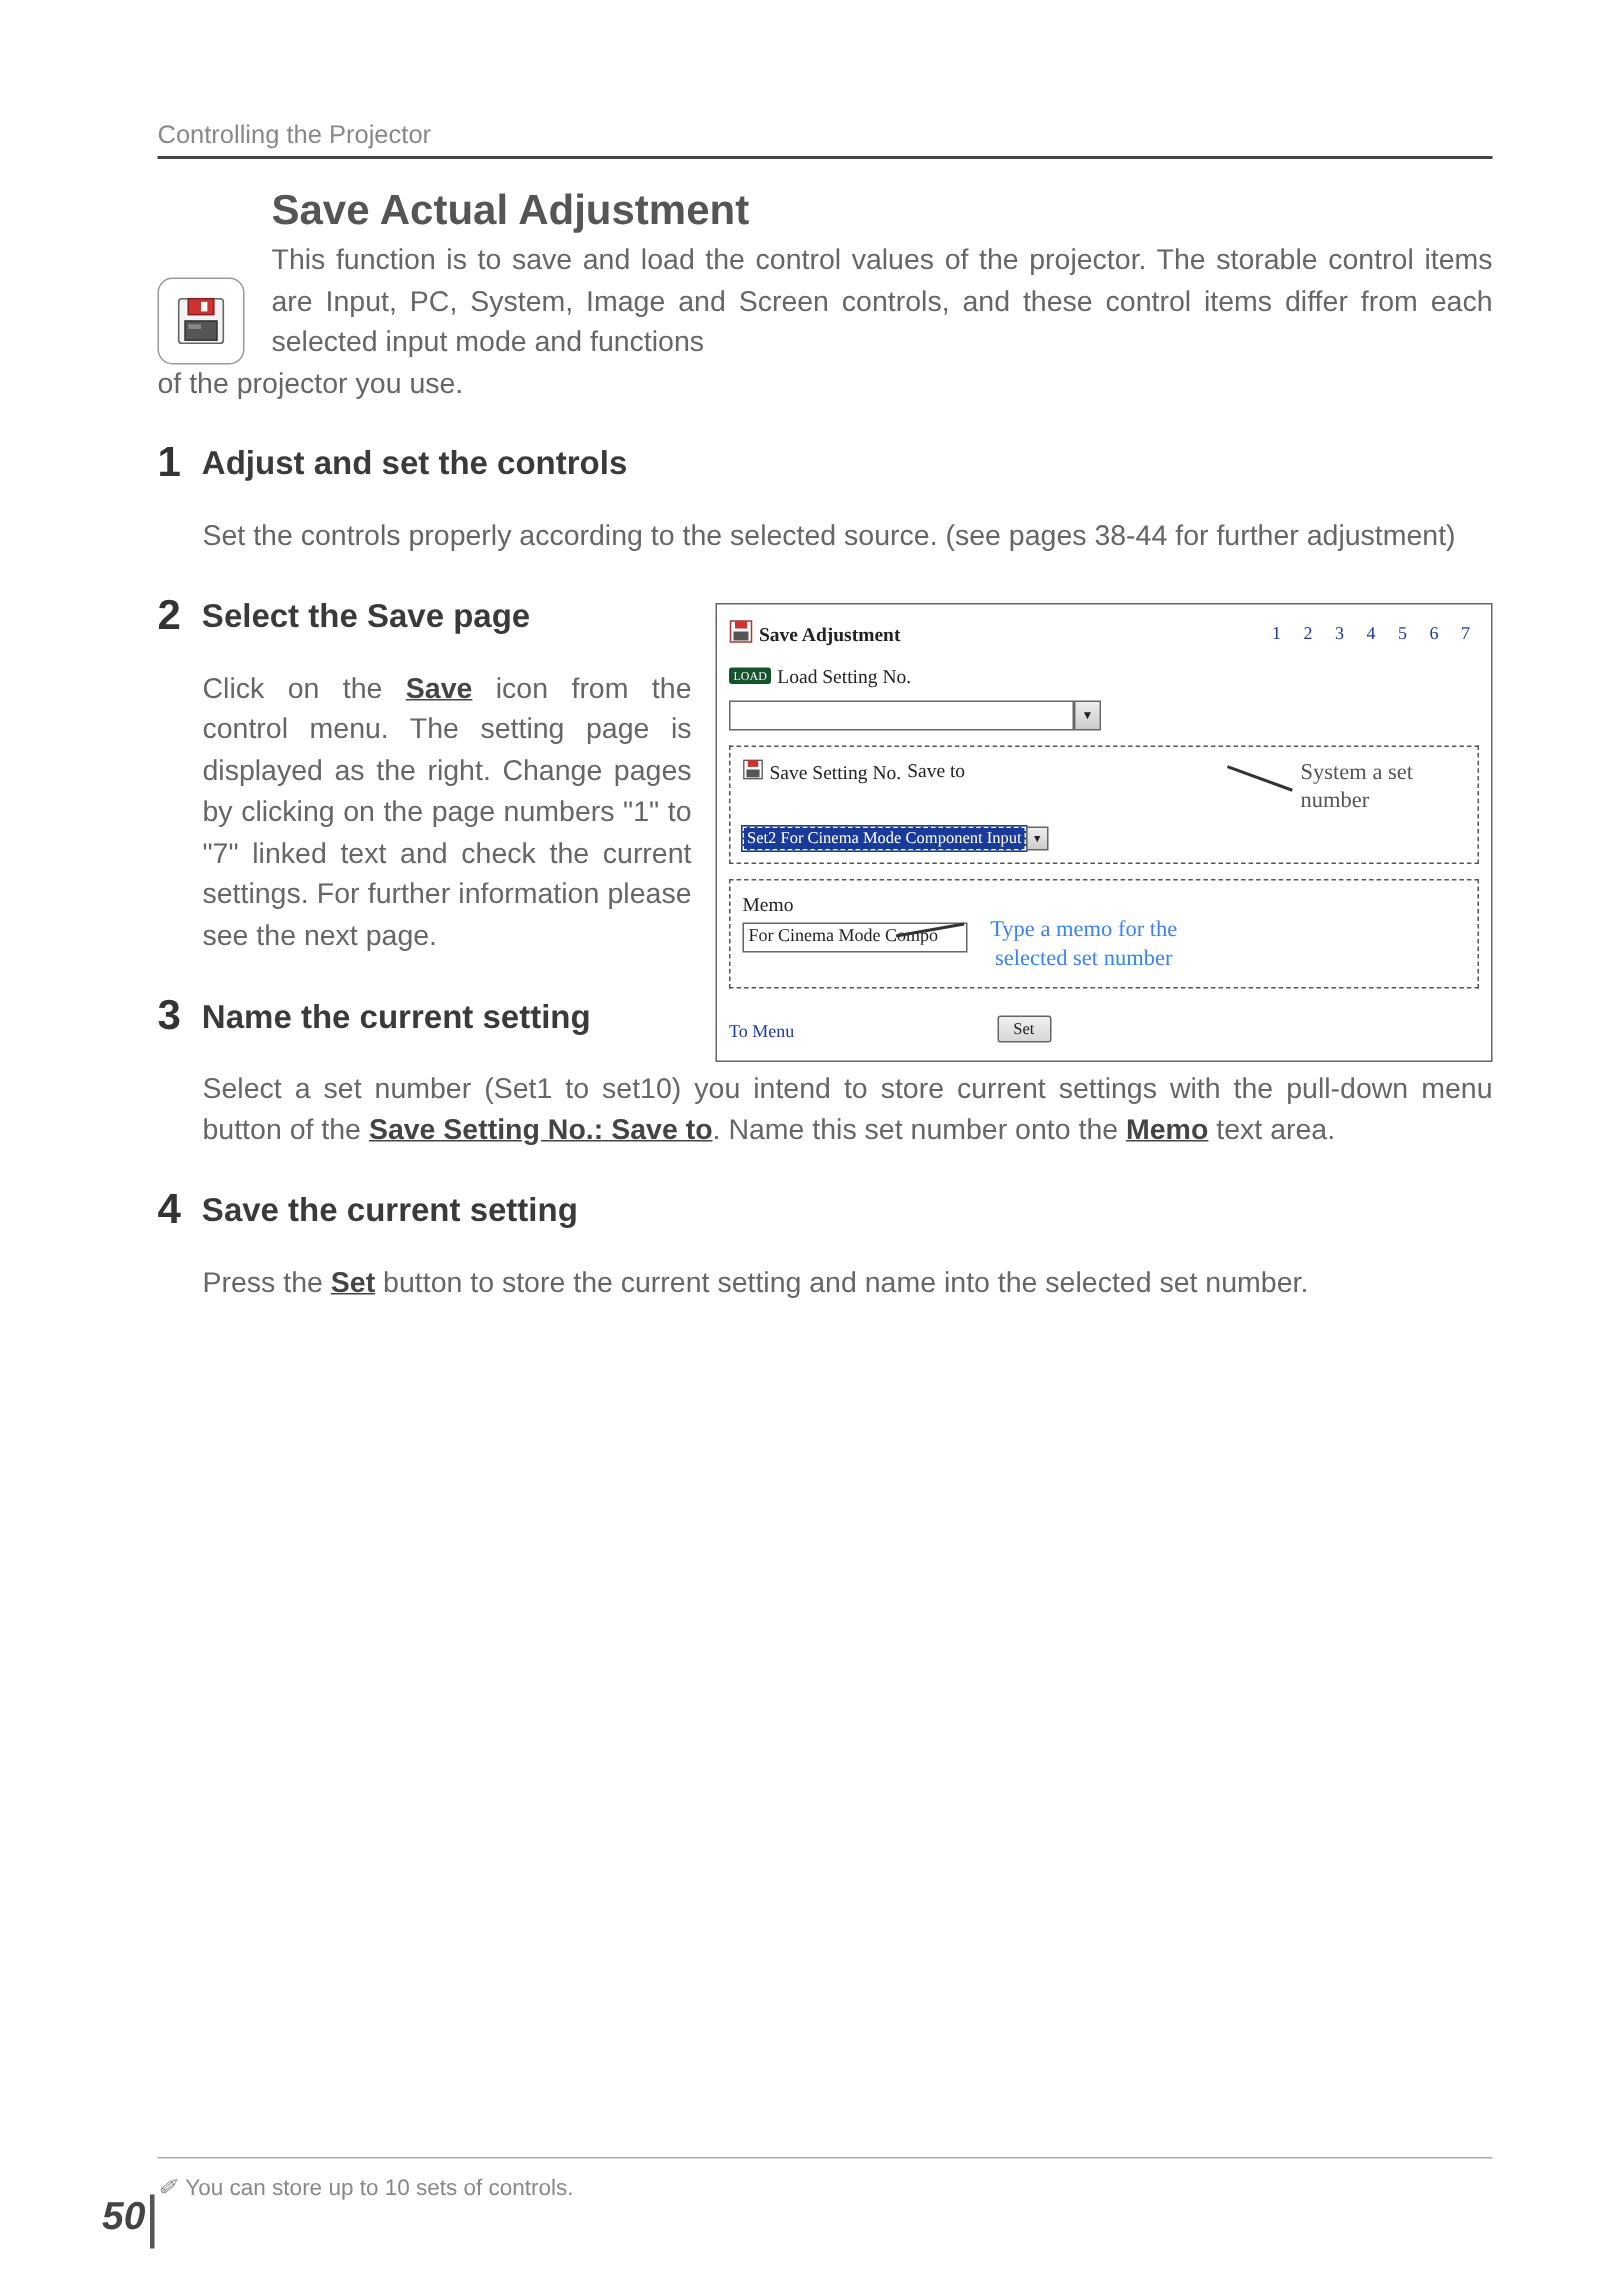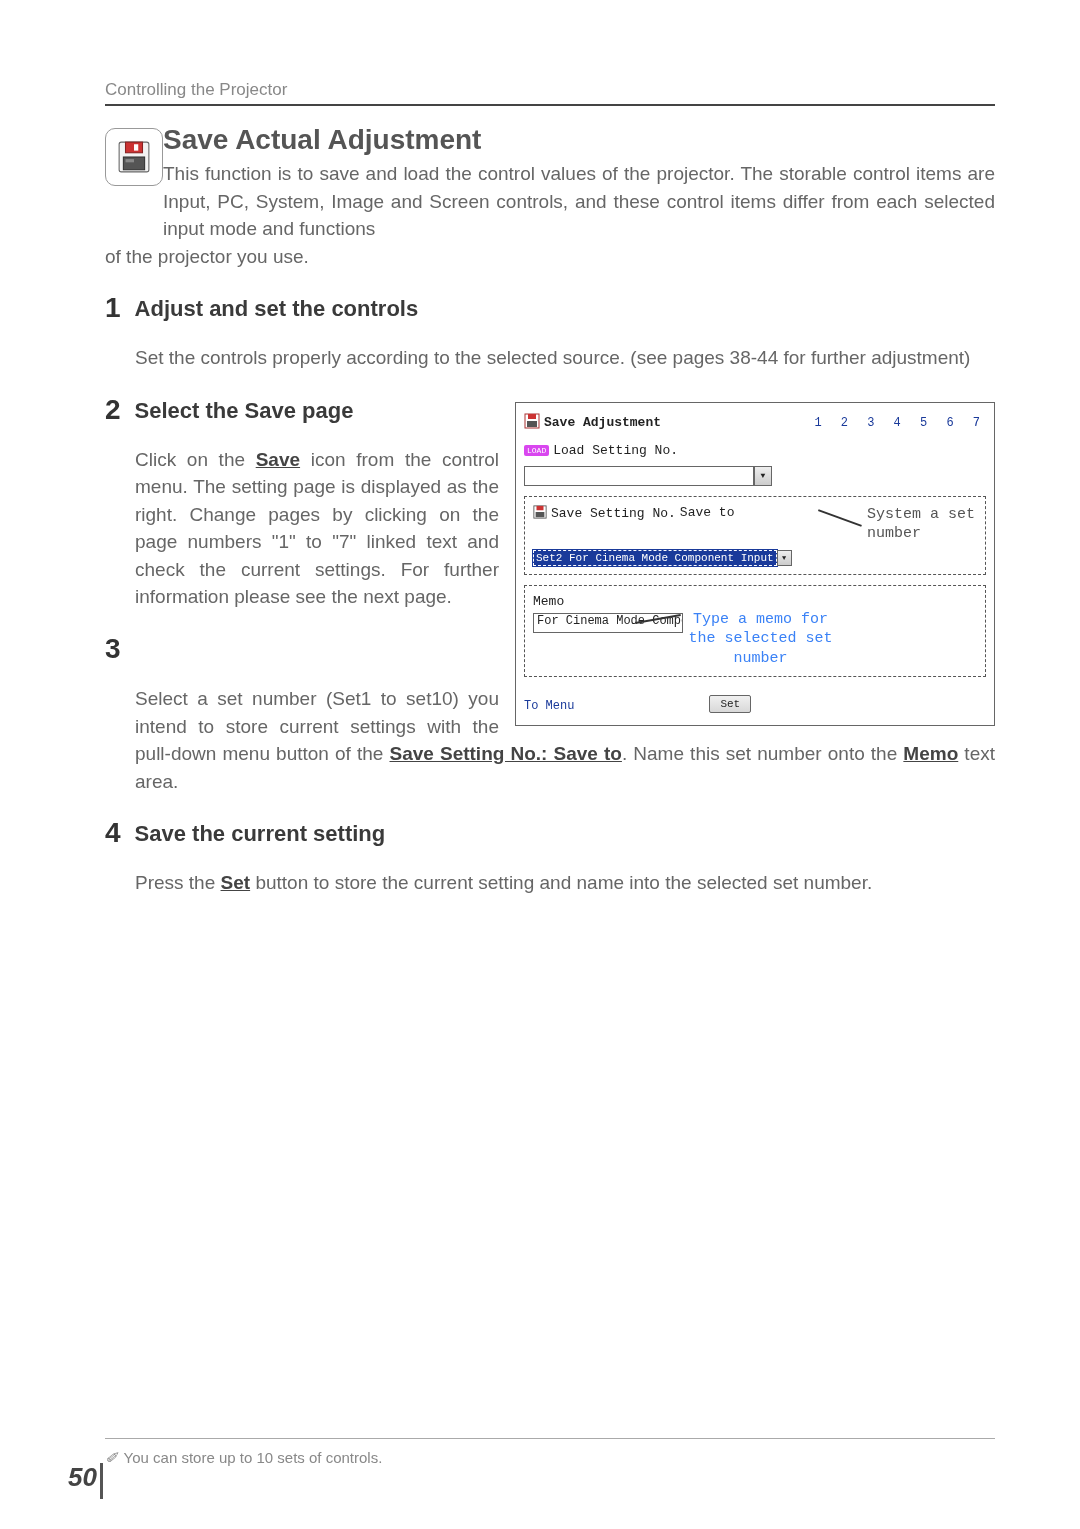--- a/index.html
+++ b/index.html
@@ -16,21 +16,22 @@
   }
   .header-line {
     font-size: 17px;
     color: #888;
     border-bottom: 2px solid #444;
     padding-bottom: 4px;
     margin-bottom: 18px;
   }
   .title-row {
     display: flex;
-    align-items: flex-start;
+    align-items: flex-end;
+    gap: 18px;
   }
   .title-icon {
     width: 58px;
     height: 58px;
     border: 1px solid #999;
     border-radius: 10px;
     display: flex;
     align-items: center;
     justify-content: center;
     flex-shrink: 0;
@@ -82,26 +83,26 @@
   }
   .step-body b { font-weight: bold; color: #444; text-decoration: underline; }
 
   .float-right {
     float: right;
     margin-left: 16px;
     margin-top: 8px;
   }
 
   .screenshot {
-    width: 480px;
+    width: 518px;
     border: 1.5px solid #666;
     background: #fff;
     font-size: 13px;
     color: #222;
-    font-family: Liberation Mono, monospace;
+    font-family: Liberation Serif, serif;
   }
   .ss-header {
     display: flex;
     align-items: center;
     padding: 10px 8px 6px 8px;
     font-weight: bold;
   }
   .ss-header .pages {
     margin-left: auto;
     color: #1a3a9a;
@@ -109,21 +110,21 @@
     font-size: 12px;
     font-weight: normal;
   }
   .ss-row {
     display: flex;
     align-items: center;
     padding: 4px 8px;
   }
   .ss-load-badge {
     font-size: 8px;
-    background: #d946ef;
+    background: #14532d;
     color: #fff;
     padding: 1px 3px;
     border-radius: 2px;
     margin-right: 4px;
   }
   .ss-dropdown {
     display: flex;
     align-items: center;
     margin: 4px 8px 10px 8px;
   }
@@ -388,20 +389,21 @@
       <div class="step-title">Select the Save page</div>
     </div>
     <div class="step-body">
       <span>Click on the </span><b>Save</b><span> icon from the control menu. The setting page is displayed as the right. Change pages by clicking on the page numbers "1" to "7" linked text and check the current settings. For further information please see the next page.</span>
     </div>
   </div>
 
   <div class="step">
     <div class="step-row">
       <div class="step-num">3</div>
+      <div class="step-title">Name the current setting</div>
     </div>
     <div class="step-body" style="clear:none">
       <span>Select a set number (Set1 to set10) you intend to store current settings with the pull-down menu button of the </span><b>Save Setting No.: Save to</b><span>. Name this set number onto the </span><b>Memo</b><span> text area.</span>
     </div>
   </div>
 
   <div style="clear:both"></div>
 
   <div class="step">
     <div class="step-row">

